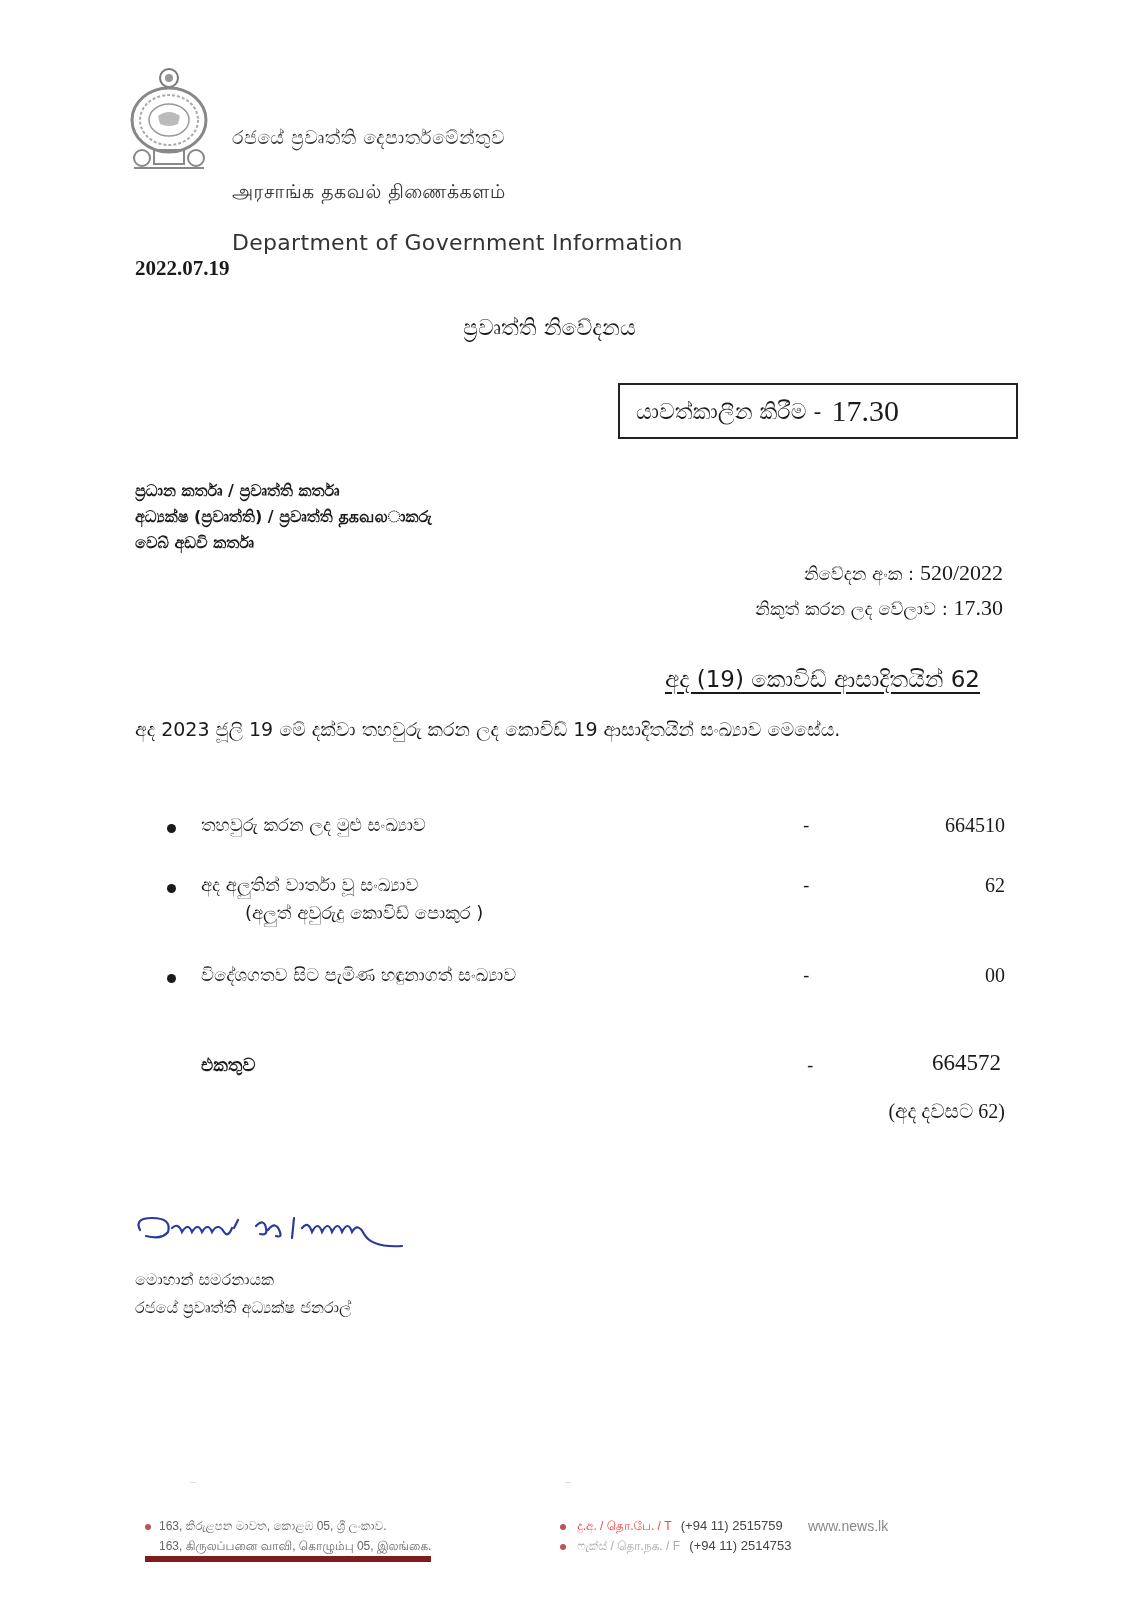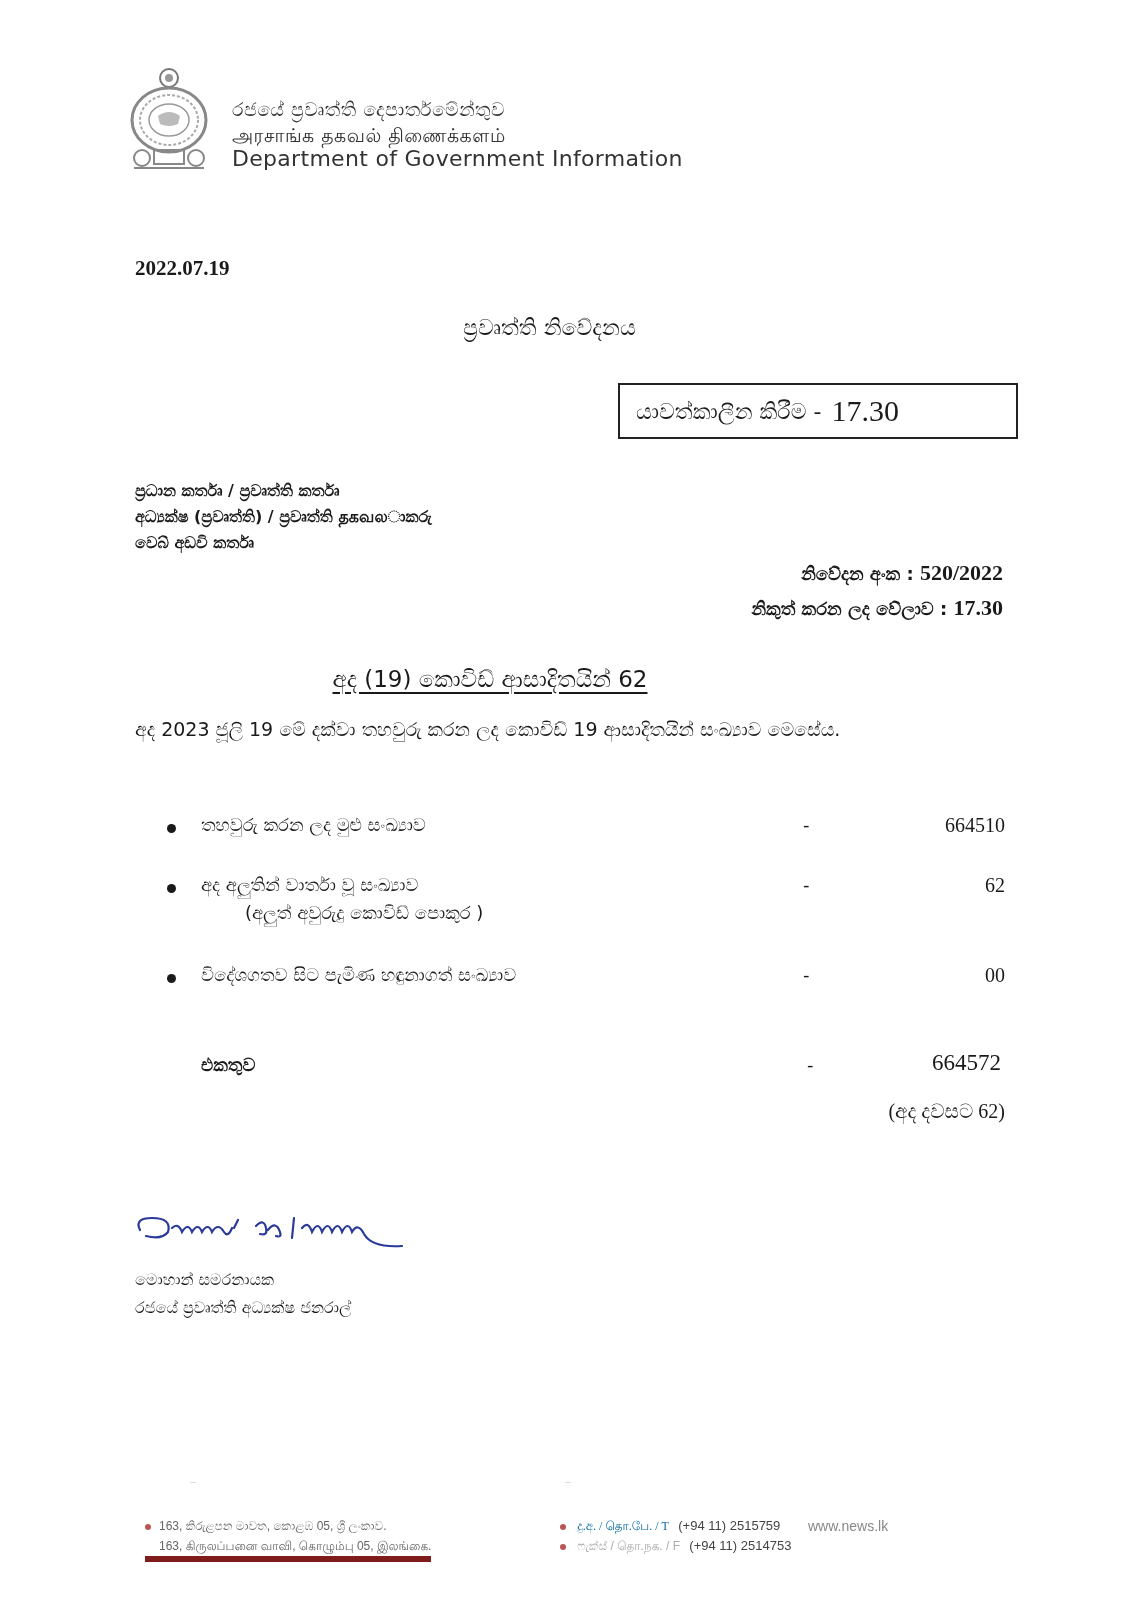--- a/index.html
+++ b/index.html
@@ -5,37 +5,37 @@
     html, body { margin: 0; padding: 0; background: #ffffff; }
     body { width: 1130px; height: 1600px; position: relative; overflow: hidden; color: #1a1a1a;
            font-family: "DejaVu Serif", "Liberation Serif", serif; }
     .abs { position: absolute; }
     .sans { font-family: "DejaVu Sans", "Liberation Sans", sans-serif; }
     .serif { font-family: "Liberation Serif", "DejaVu Serif", serif; }
 
     
     .emblem { left: 128px; top: 64px; width: 82px; height: 108px; }
     .lh-text { left: 232px; top: 96px; color: #333; }
-    .lh-line { font-size: 19px; line-height: 26px; letter-spacing: 0.5px; white-space: nowrap; }
+    .lh-line { font-size: 19px; line-height: 26px; letter-spacing: 0.5px; white-space: nowrap; margin-top: 28px; }
     .lh-line.en { font-size: 22px; line-height: 22px; letter-spacing: 0.3px; }
 
     .date { left: 135px; top: 256px; font-size: 21px; font-weight: bold; }
     .doc-title { left: 463px; top: 315px; font-size: 22px; }
 
     .embargo-box { left: 618px; top: 383px; width: 400px; height: 56px; border: 2px solid #222;
                    box-sizing: border-box; display: flex; align-items: center; padding-left: 16px; }
     .embargo-label { font-size: 22px; }
     .embargo-time { font-size: 30px; margin-left: 10px; }
 
     .recipients { left: 135px; top: 478px; font-size: 16px; line-height: 26px; font-weight: bold; }
 
-    .ref-block { right: 127px; top: 556px; text-align: right; font-size: 18px; line-height: 34px; font-weight: bold; }
+    .ref-block { right: 127px; top: 556px; text-align: right; font-size: 18px; line-height: 34px; font-weight: normal; }
     .ref-block .num { font-size: 22px; }
 
-    .headline { left: 0; width: 980px; top: 666px; text-align: center; font-size: 23px; }
+    .headline { left: 0; width: 980px; top: 666px; text-align: right; font-size: 23px; }
     .headline span { text-decoration: underline; text-underline-offset: 5px; }
     .intro { left: 135px; top: 718px; font-size: 19px; white-space: nowrap; }
 
     .stats { left: 165px; top: 812px; width: 840px; font-size: 18px; }
     .row { position: relative; height: 30px; }
     .bullet { position: absolute; left: 2px; top: 12px; width: 9px; height: 9px; border-radius: 50%; background: #1a1a1a; }
     .row-label { position: absolute; left: 36px; top: 2px; white-space: nowrap; }
     .row-sub { position: absolute; left: 80px; top: 30px; white-space: nowrap; }
     .row-dash { position: absolute; left: 638px; top: 2px; }
     .row-val { position: absolute; right: 0; top: 2px; font-size: 20px; }
@@ -149,21 +149,21 @@
 <div class="abs footer" style="left:145px;">
   <div>
     <span class="fdot"></span><span>163, කිරුළපන මාවත, කොළඹ 05, ශ්‍රී ලංකාව.</span>
   </div>
   <div style="padding-left:14px; border-bottom:6px solid #7f1d1d; display:inline-block;">163, கிருலப்பனை வாவி, கொழும்பு 05, இலங்கை.</div>
 </div>
 
 <div class="abs footer" style="left:560px;">
   <div>
     <span class="fdot"></span>
-    <span style="color:#0369a1;font-family:Liberation Serif, serif;">දු.අ. / தொ.பே. / T</span>
+    <span style="color:#ef4444;">දු.අ. / தொ.பே. / T</span>
     <span style="color:#444; font-size:13px; margin-left:6px;">(+94 11) 2515759</span>
   </div>
   <div>
     <span class="fdot"></span>
     <span style="color:#aaa;">ෆැක්ස් / தொ.நக. / F</span>
     <span style="color:#444; font-size:13px; margin-left:6px;">(+94 11) 2514753</span>
   </div>
 </div>
 
 <div class="abs footer" style="left:808px; font-size:14px; color:#888;">www.news.lk</div>

